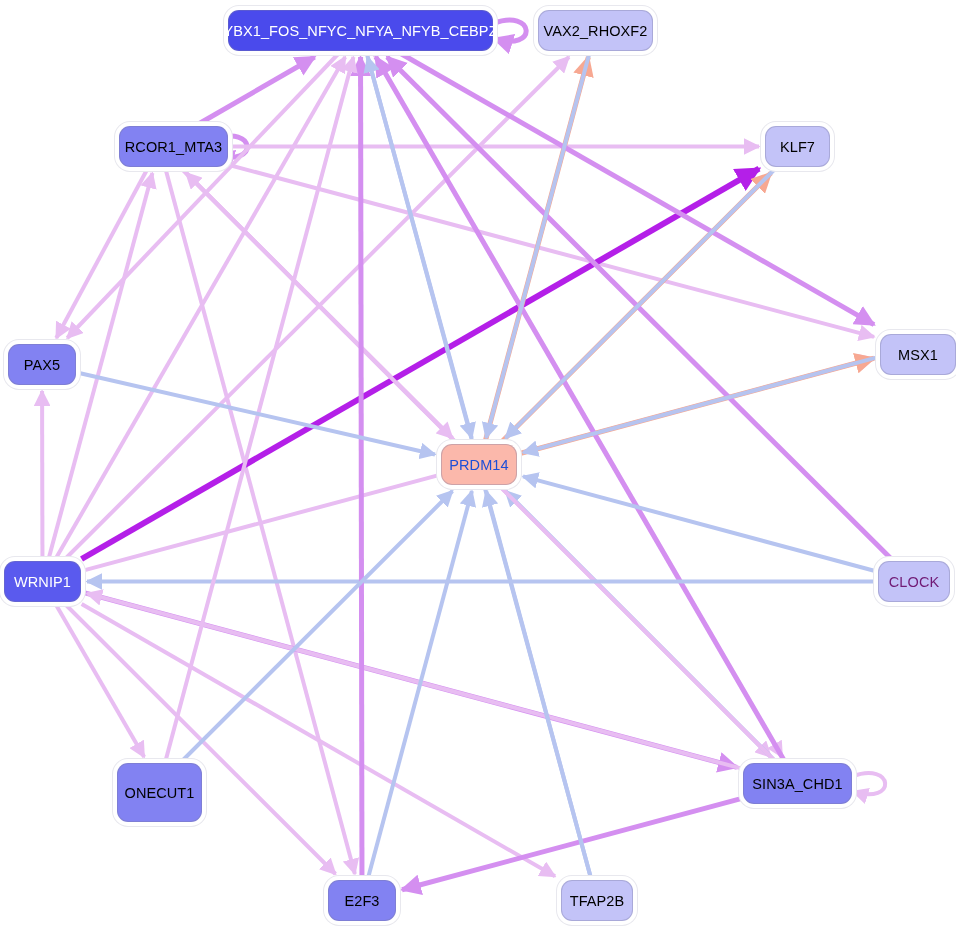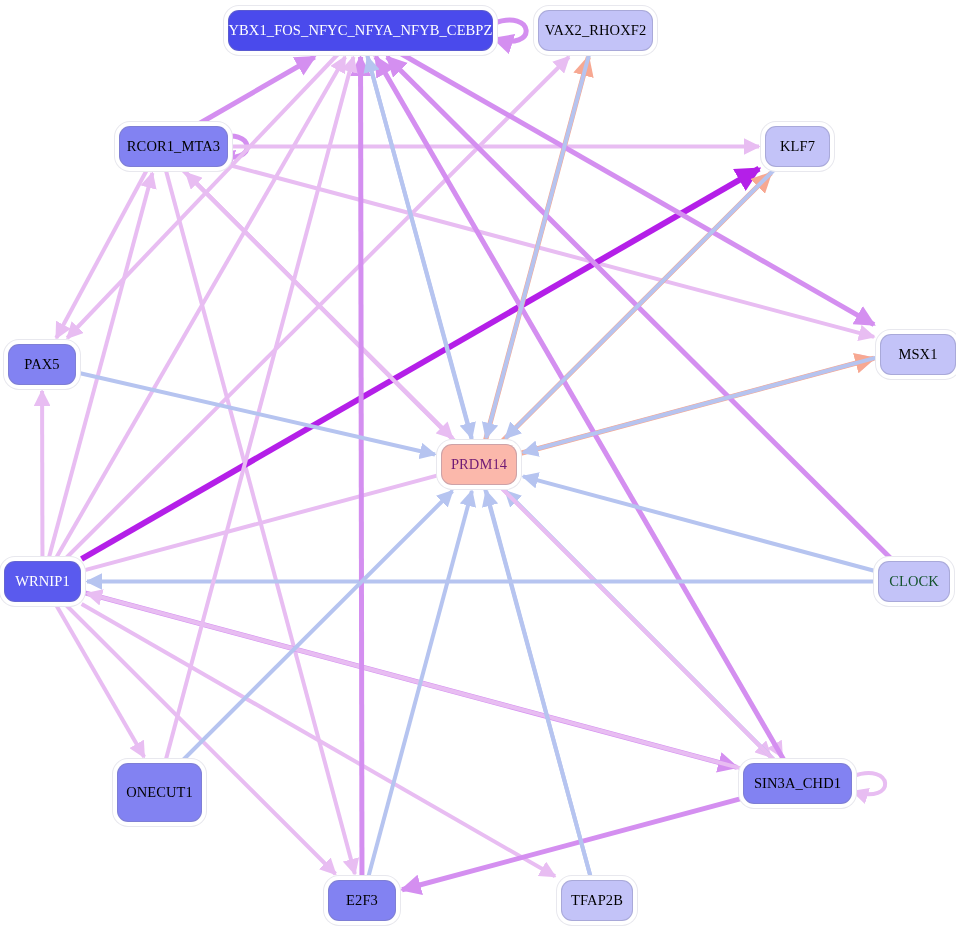--- a/index.html
+++ b/index.html
@@ -21,21 +21,20 @@
     top: 0;
     width: 956px;
     height: 930px;
   }
   #node-layer {
     position: absolute;
     left: 0;
     top: 0;
     width: 956px;
     height: 930px;
-    font-family: Liberation Serif, serif;
   }
   .node {
     position: absolute;
     box-sizing: border-box;
     display: flex;
     align-items: center;
     justify-content: center;
     border-radius: 11px;
     border: 1px solid rgba(120,120,160,0.35);
     font-size: 14.5px;
@@ -129,27 +128,27 @@
       <div class="node" style="left: 765px; top: 126px; width: 65px; height: 41px; background: rgb(195, 195, 248);">
         <span class="node-label" style="color: rgb(0, 0, 0);">KLF7</span>
       </div>
       <div class="node" style="left: 8px; top: 344px; width: 68px; height: 41px; background: rgb(130, 130, 242);">
         <span class="node-label" style="color: rgb(0, 0, 0);">PAX5</span>
       </div>
       <div class="node" style="left: 880px; top: 334px; width: 76px; height: 41px; background: rgb(195, 195, 248);">
         <span class="node-label" style="color: rgb(0, 0, 0);">MSX1</span>
       </div>
       <div class="node" style="left: 441px; top: 444px; width: 76px; height: 41px; background: rgb(251, 184, 171);">
-        <span class="node-label" style="color: #701a75;">PRDM14</span>
+        <span class="node-label" style="color: #1d4ed8;">PRDM14</span>
       </div>
       <div class="node" style="left: 4px; top: 561px; width: 77px; height: 41px; background: rgb(90, 90, 238);">
         <span class="node-label" style="color: rgb(255, 255, 255);">WRNIP1</span>
       </div>
       <div class="node" style="left: 878px; top: 561px; width: 72px; height: 41px; background: rgb(195, 195, 248);">
-        <span class="node-label" style="color: #14532d;">CLOCK</span>
+        <span class="node-label" style="color: #701a75;">CLOCK</span>
       </div>
       <div class="node" style="left: 117px; top: 763px; width: 85px; height: 59px; background: rgb(130, 130, 242);">
         <span class="node-label" style="color: rgb(0, 0, 0);">ONECUT1</span>
       </div>
       <div class="node" style="left: 743px; top: 763px; width: 109px; height: 41px; background: rgb(130, 130, 242);">
         <span class="node-label" style="color: rgb(0, 0, 0);">SIN3A_CHD1</span>
       </div>
       <div class="node" style="left: 328px; top: 880px; width: 68px; height: 41px; background: rgb(130, 130, 242);">
         <span class="node-label" style="color: rgb(0, 0, 0);">E2F3</span>
       </div>

